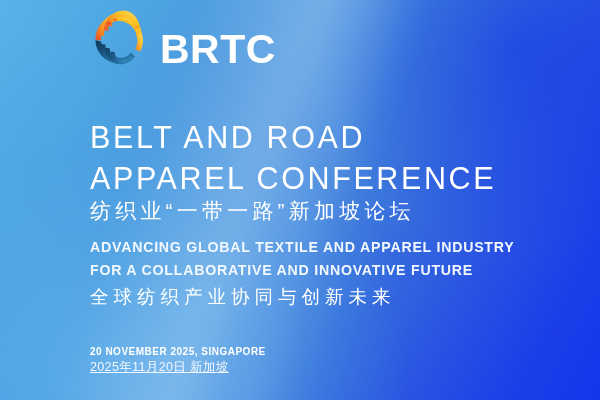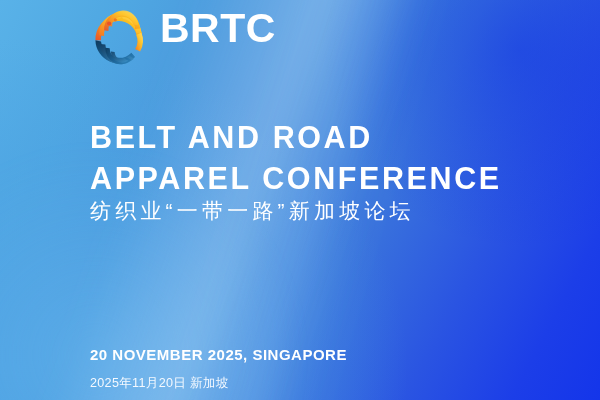--- a/index.html
+++ b/index.html
@@ -86,40 +86,40 @@
     z-index: 5;
     height: 100%;
   }
 
   
   .brand {
     position: absolute;
     left: 88px;
     top: 8px;
     display: flex;
-    align-items: flex-start;
+    align-items: flex-end;
     gap: 10px;
   }
   .logo-mark { width: 62px; height: 62px; display: block; }
   .brand-name {
     color: #ffffff;
     font-size: 41px;
     font-weight: bold;
     letter-spacing: 0.5px;
     line-height: 1;
   }
 
   
   .headline {
     position: absolute;
     left: 90px;
     top: 97px;
     color: #ffffff;
     font-size: 30.5px;
-    font-weight: bold;
+    font-weight: normal;
     letter-spacing: 2.6px;
     line-height: 1.33;
   }
   .headline .hl-line { display: block; white-space: nowrap; }
 
   
   .cn-title {
     position: absolute;
     left: 90px;
     top: 182px;
@@ -160,35 +160,35 @@
 
   
   .dateblock {
     position: absolute;
     left: 90px;
     top: 344px;
     color: #ffffff;
   }
   .date-en {
     display: block;
-    font-size: 15px;
+    font-size: 10px;
     font-weight: bold;
     letter-spacing: 0.5px;
     line-height: 1.5;
     white-space: nowrap;
   }
   .date-cn {
     display: block;
-    margin-top: 8px;
     font-size: 12.6px;
     font-weight: normal;
     letter-spacing: 0.3px;
     line-height: 1.4;
     white-space: nowrap;
     color: #f4f9ff;
+    text-decoration: underline;
   }
 </style>
 </head>
 <body>
 
 <div id="poster">
 
   <div class="glow-tr"></div>
   <div class="glow-bl"></div>
   <div class="streak"></div>
@@ -242,20 +242,25 @@
       <span class="brand-name">BRTC</span>
     </div>
 
     <h1 class="headline">
       <span class="hl-line">BELT AND ROAD</span>
       <span class="hl-line">APPAREL CONFERENCE</span>
     </h1>
 
     <div class="cn-title">纺织业“一带一路”新加坡论坛</div>
 
+    <div class="tagline">
+      <span class="tag-en">ADVANCING GLOBAL TEXTILE AND APPAREL INDUSTRY</span>
+      <span class="tag-en">FOR A COLLABORATIVE AND INNOVATIVE FUTURE</span>
+      <span class="tag-cn">全球纺织产业协同与创新未来</span>
+    </div>
 
     <div class="dateblock">
       <span class="date-en">20 NOVEMBER 2025, SINGAPORE</span>
       <span class="date-cn">2025年11月20日 新加坡</span>
     </div>
 
   </div>
 </div>
 
 </body></html>

